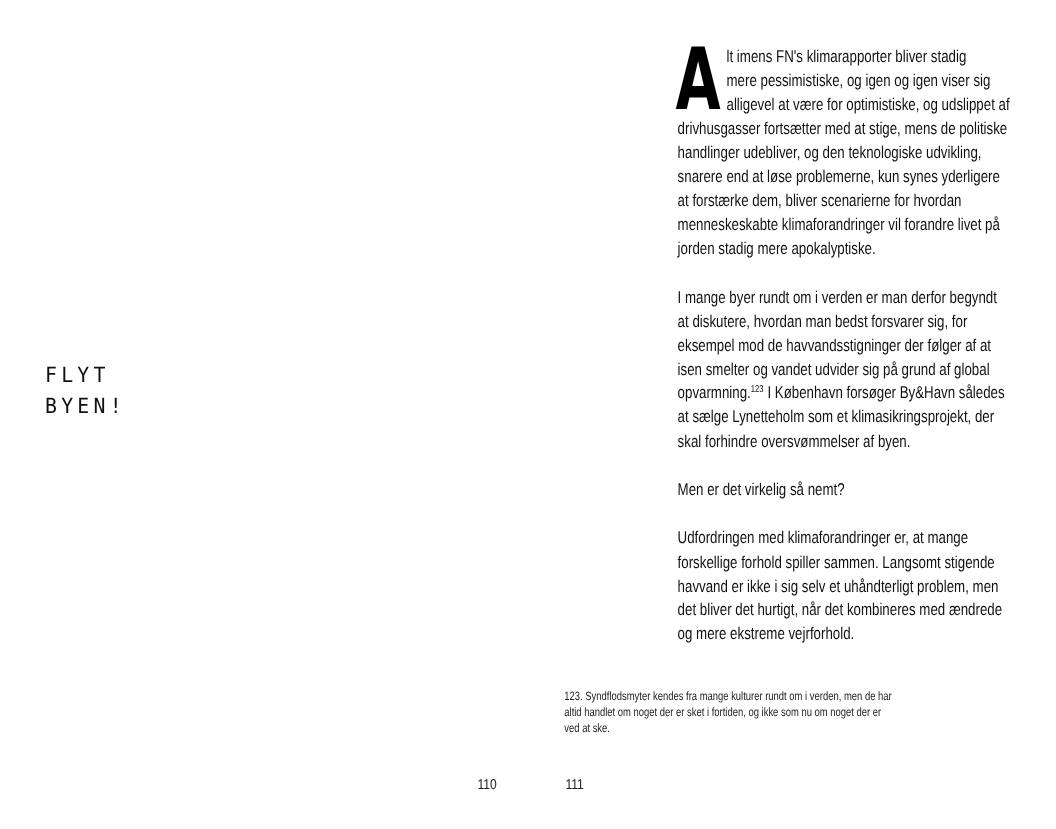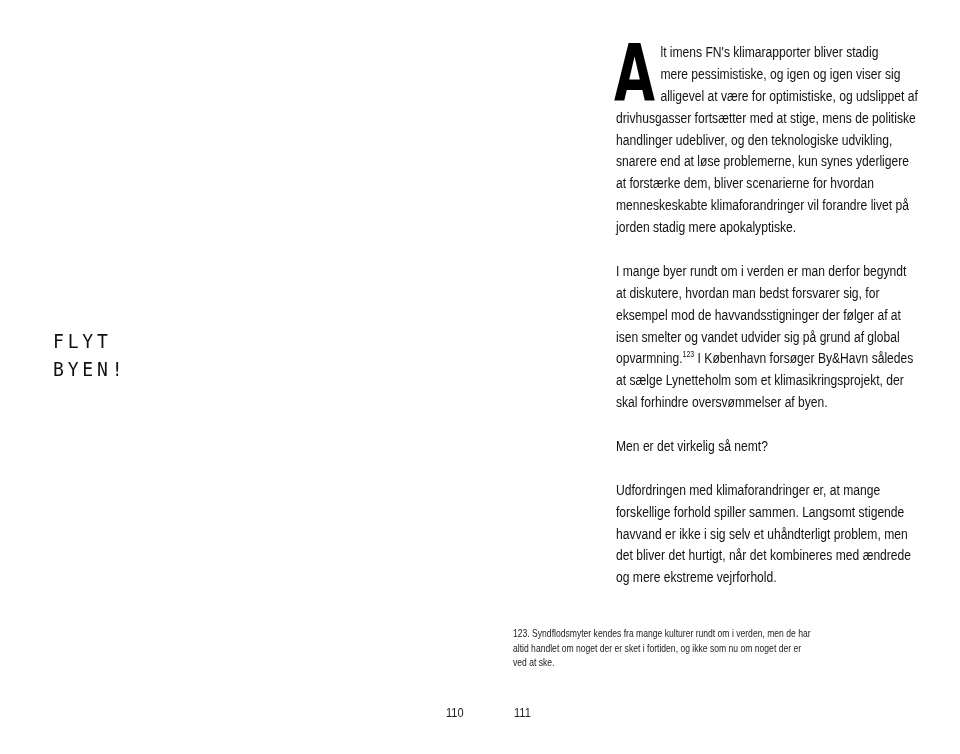--- a/index.html
+++ b/index.html
@@ -1,18 +1,18 @@
 <!DOCTYPE html>
 <html><head>
 <meta charset="utf-8">
 <style>
   html, body { margin: 0; padding: 0; background: #ffffff; }
   body { width: 960px; height: 754px; position: relative; overflow: hidden; color: #111111; }
   .page { position: absolute; top: 0; height: 754px; }
-  .page-left { left: 18px; width: 480px; }
+  .page-left { left: 6px; width: 480px; }
   .page-right { left: 480px; width: 480px; }
 
   .chapter-title {
     position: absolute; left: 35px; top: 327px;
     font-family: "DejaVu Sans Mono", monospace;
     font-size: 19px; line-height: 28px; letter-spacing: 4px; color: #111;
     transform: scaleX(0.95); transform-origin: left top;
   }
   .chapter-title div { white-space: nowrap; }
 

